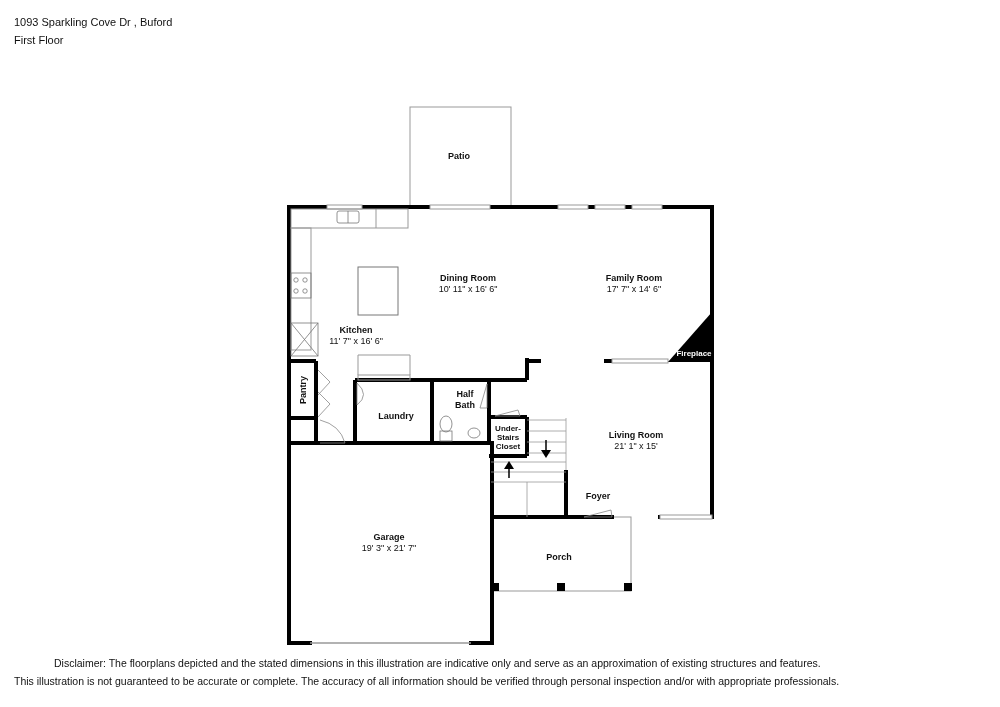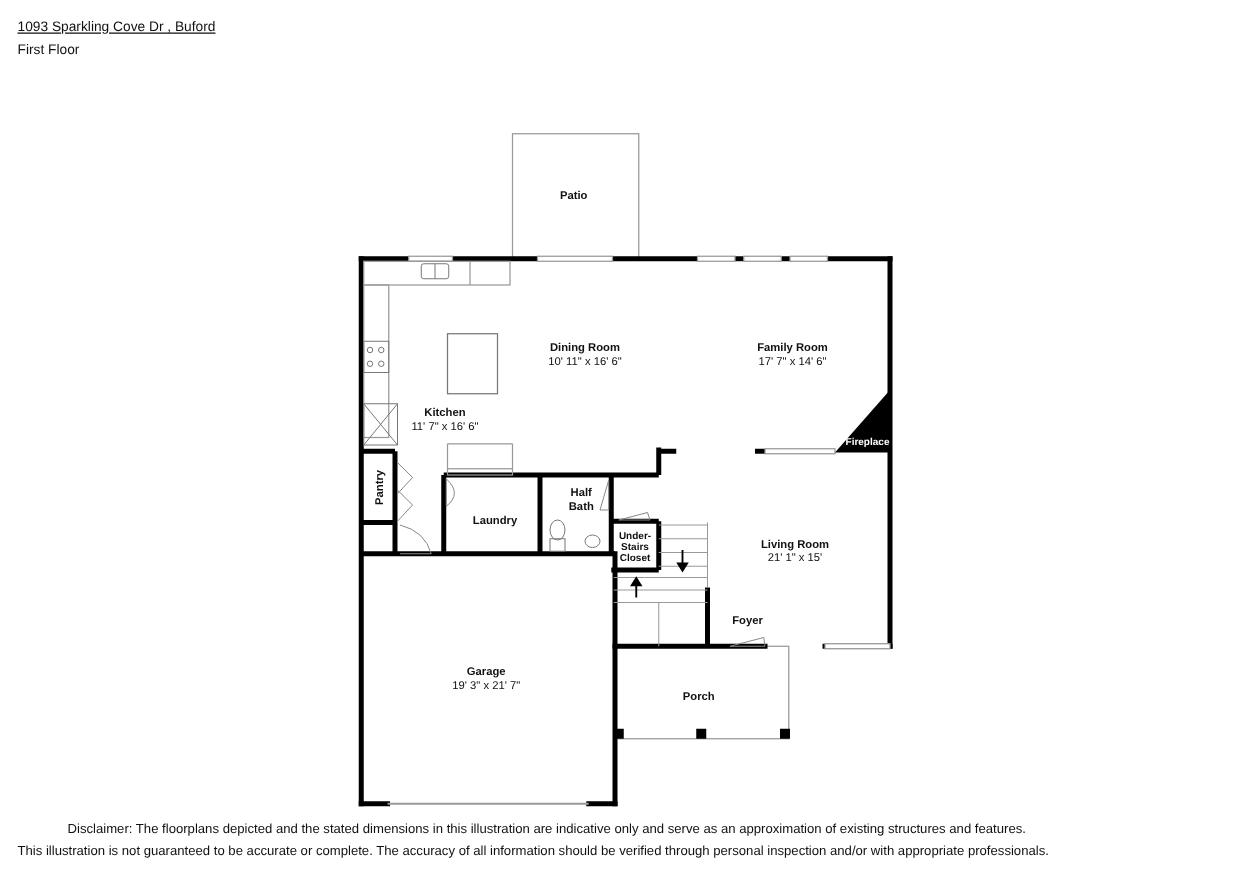--- a/index.html
+++ b/index.html
@@ -7,21 +7,21 @@
   .hdr { position:absolute; left:14px; font-size:11px; line-height:14px; color:#111; }
   .disc { position:absolute; left:14px; font-size:10.5px; line-height:13px; color:#111; white-space:nowrap; }
   svg { position:absolute; left:0; top:0; }
   .rn { font-family:"Liberation Sans", sans-serif; font-weight:bold; font-size:9px; fill:#111; text-anchor:middle; }
   .rd { font-family:"Liberation Sans", sans-serif; font-size:9px; fill:#111; text-anchor:middle; }
   .fp { font-family:"Liberation Sans", sans-serif; font-weight:bold; font-size:8px; fill:#fff; text-anchor:middle; }
 </style>
 </head>
 <body>
 
-<div class="hdr" style="top:15px;text-decoration:underline;">1093 Sparkling Cove Dr , Buford</div>
+<div class="hdr" style="top:15px;">1093 Sparkling Cove Dr , Buford</div>
 <div class="hdr" style="top:33px;">First Floor</div>
 
 <svg width="1000" height="707" viewBox="0 0 1000 707">
 
   <g>
     <rect x="410" y="107" width="101" height="99" fill="none" stroke="#999" stroke-width="1"></rect>
   </g>
 
   <g>
     <rect x="492" y="517" width="139" height="74" fill="none" stroke="#999" stroke-width="1"></rect>

